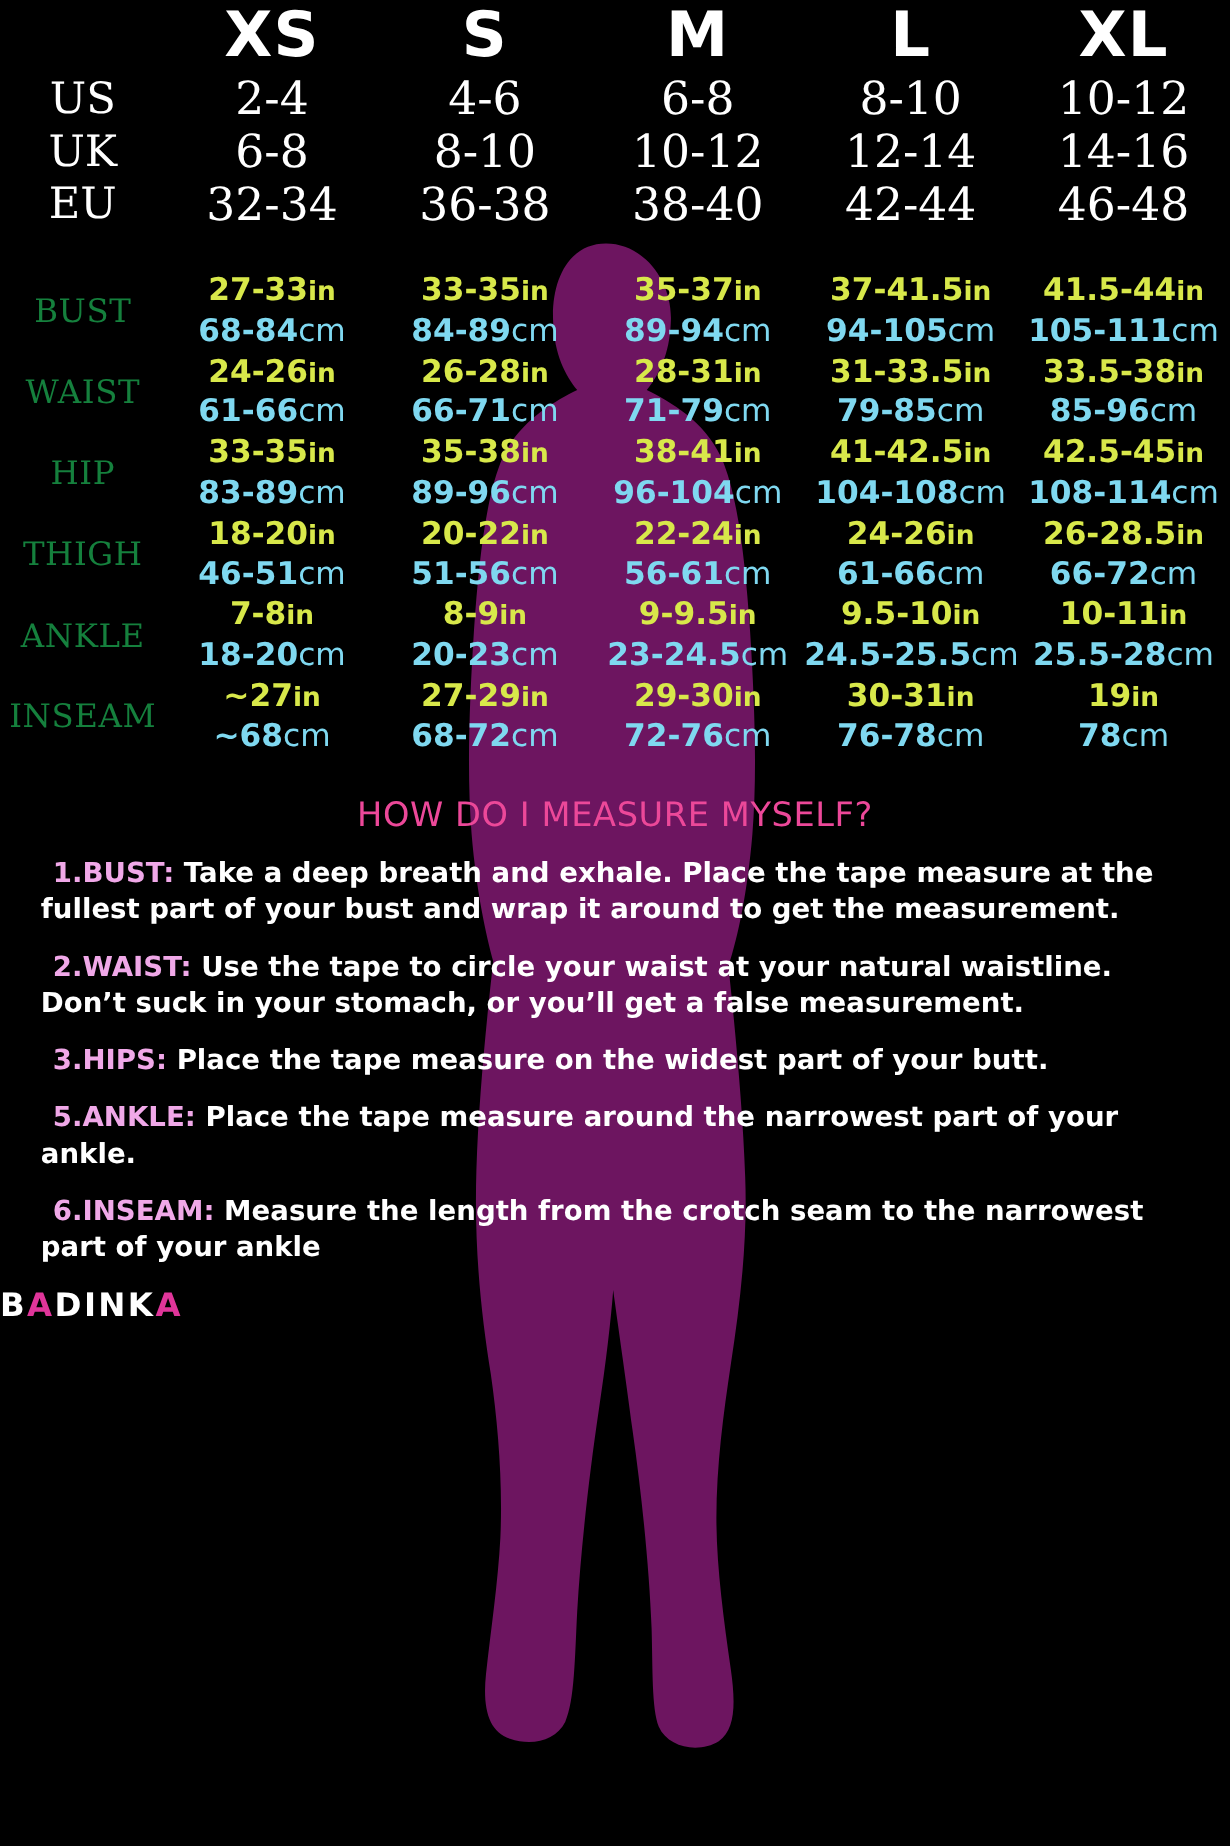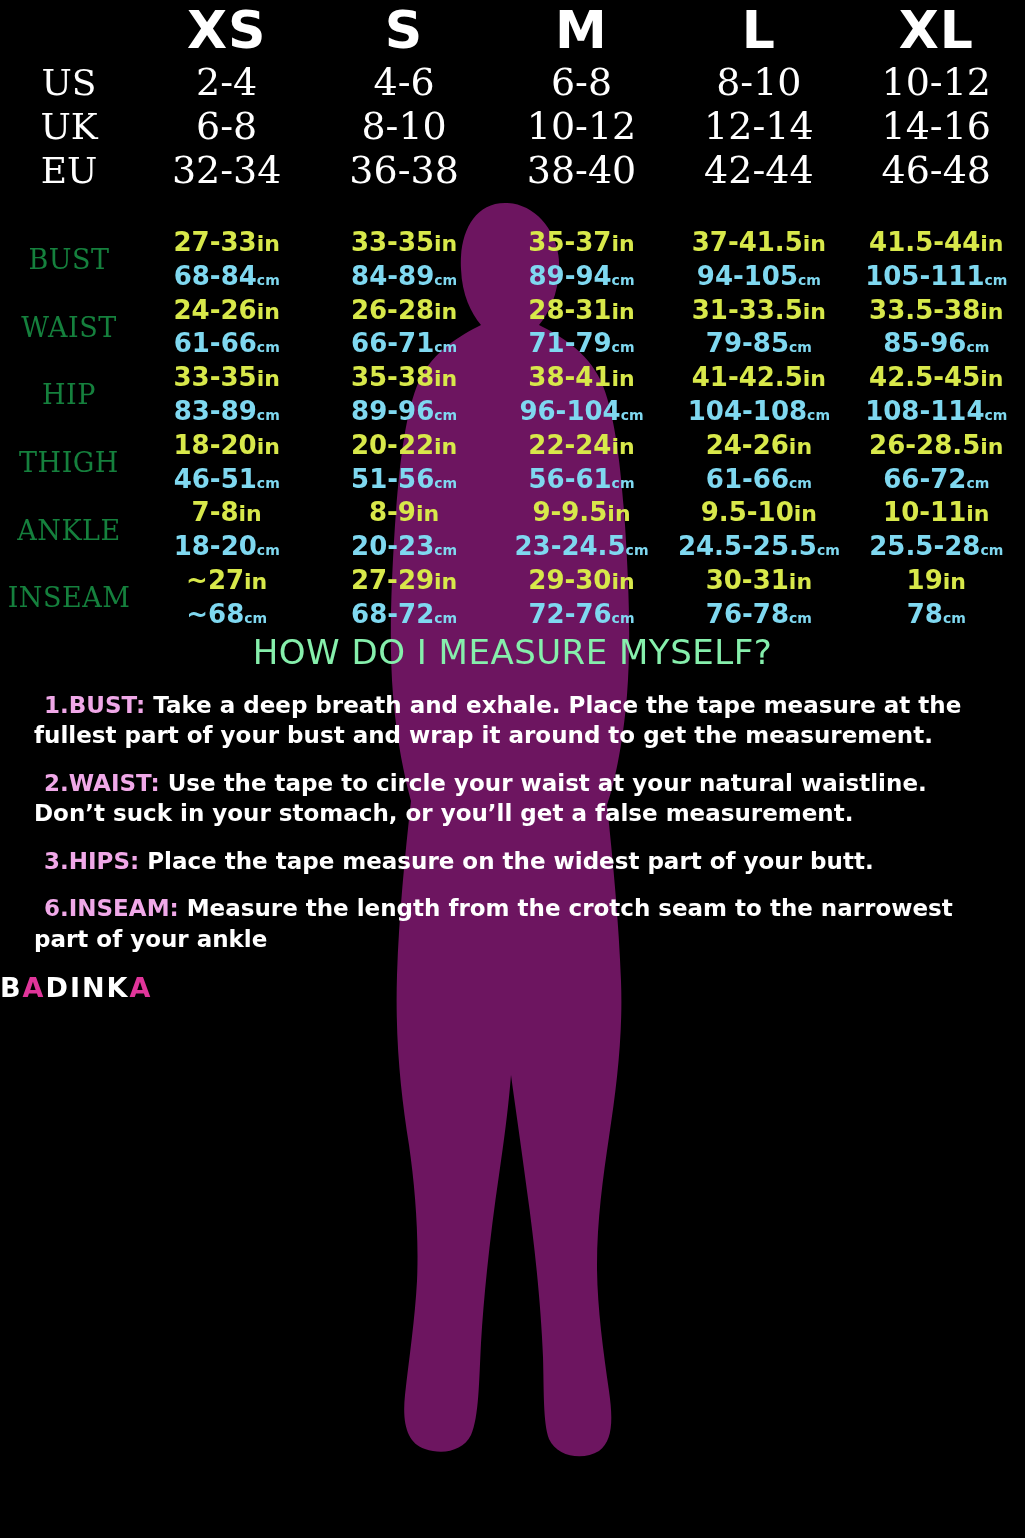--- a/index.html
+++ b/index.html
@@ -90,28 +90,29 @@
   }
   .in-val .unit { font-size: 22px; font-weight: bold; }
   .cm-val {
     color: #7fd8f0;
     font-size: 26px;
     font-weight: bold;
     font-family: "DejaVu Sans", sans-serif;
     line-height: 1.3;
     white-space: nowrap;
   }
-  .cm-val .unit { font-size: 14px; font-weight: bold; }
+  .cm-val .unit { font-size: 26px; font-weight: normal; }
 
   
   .how-title {
     text-align: center;
-    font-size: 34px;
-    color: #86efac;
-    font-family: "DejaVu Sans", sans-serif;
+    font-size: 28px;
+    color: #ec4899;
+    font-family: "DejaVu Sans", sans-serif;
+    margin-top: 30px;
     margin-bottom: 18px;
     letter-spacing: 0.5px;
   }
   .steps {
     padding: 0 30px 0 34px;
   }
   .step {
     font-family: "DejaVu Sans", sans-serif;
     font-weight: bold;
     font-size: 23px;
@@ -368,19 +369,20 @@
         </tr>
       </tbody>
   </table>
 
   <div class="how-title">HOW DO I MEASURE MYSELF?</div>
 
   <div class="steps" id="steps">
       <div class="step"><span class="num">1.</span><span class="key">BUST:</span> <span>Take a deep breath and exhale. Place the tape measure at the fullest part of your bust and wrap it around to get the measurement.</span></div>
       <div class="step"><span class="num">2.</span><span class="key">WAIST:</span> <span>Use the tape to circle your waist at your natural waistline. Don’t suck in your stomach, or you’ll get a false measurement.</span></div>
       <div class="step"><span class="num">3.</span><span class="key">HIPS:</span> <span>Place the tape measure on the widest part of your butt.</span></div>
+      <div class="step"><span class="num">5.</span><span class="key">ANKLE:</span> <span>Place the tape measure around the narrowest part of your ankle.</span></div>
       <div class="step"><span class="num">6.</span><span class="key">INSEAM:</span> <span>Measure the length from the crotch seam to the narrowest part of your ankle</span></div>
     </div>
 
   <div class="brand">
     <span>B</span><span class="accent">A</span><span>DINK</span><span class="accent">A</span>
   </div>
 </div>
 
 </body></html>

